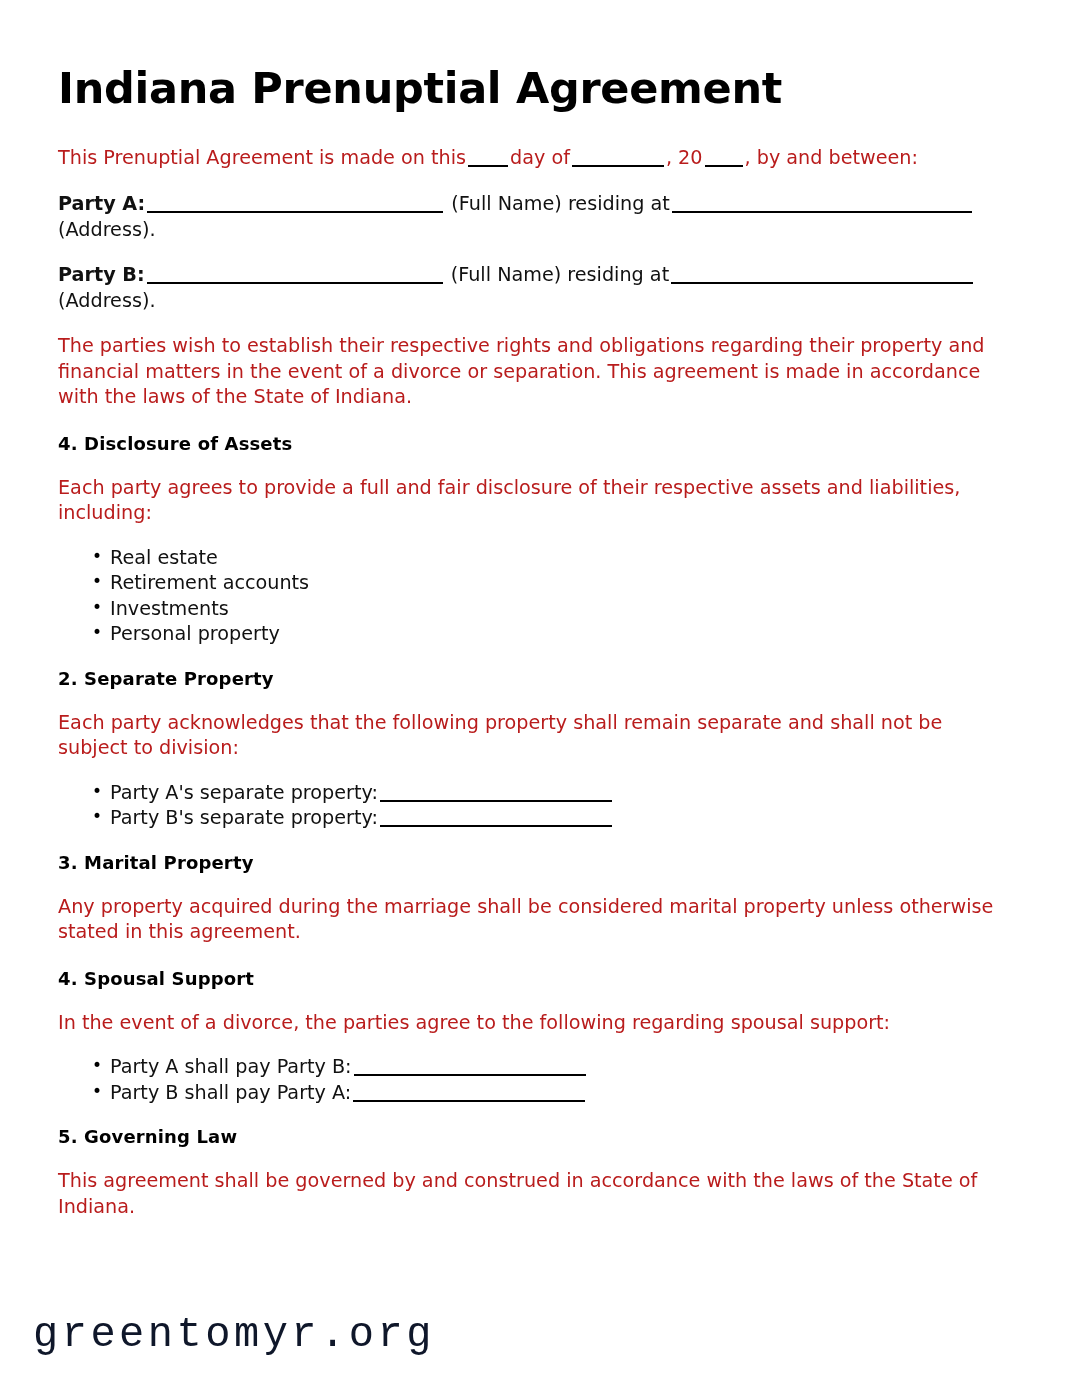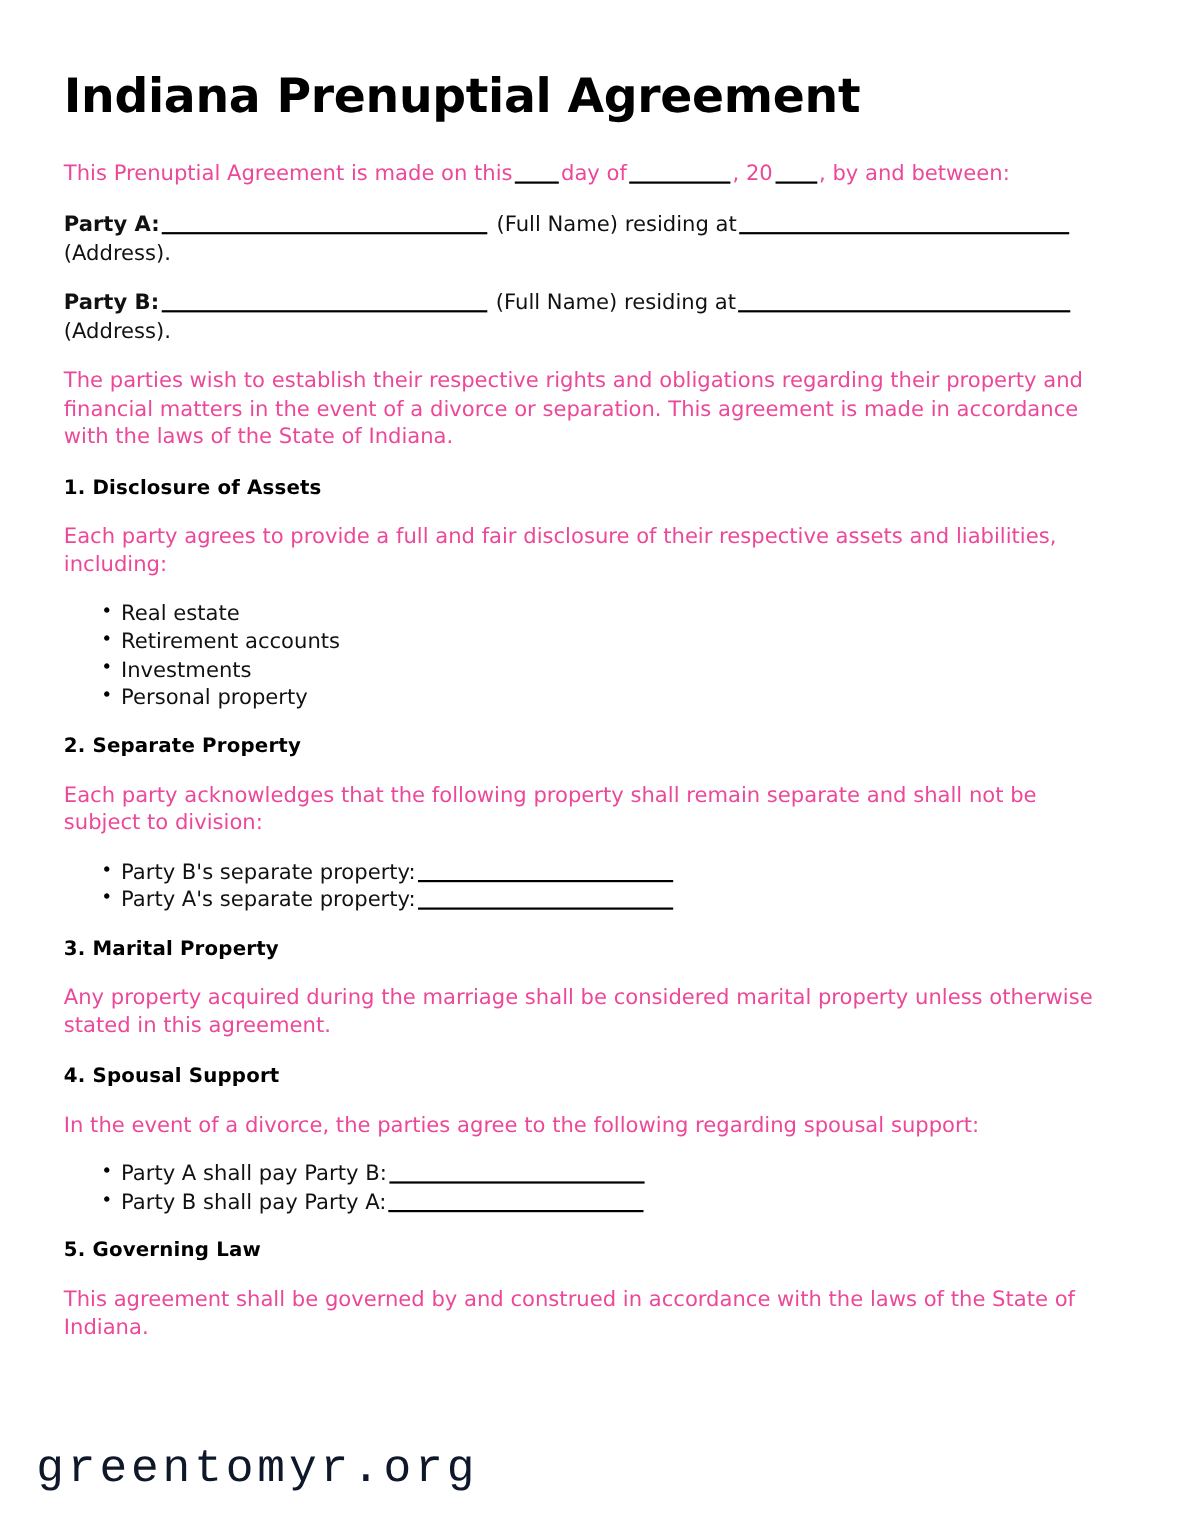--- a/index.html
+++ b/index.html
@@ -42,21 +42,21 @@
     letter-spacing: -0.3px;
     margin: 0 0 34px 0;
     color: #000;
   }
 
   
   .para {
     font-size: 19.2px;
     line-height: 25.5px;
     margin: 0 0 21px 0;
-    color: #ec4899;
+    color: #b91c1c;
   }
 
   .party-line {
     font-size: 19.2px;
     line-height: 25.5px;
     margin: 0 0 20px 0;
     color: #111;
   }
   .party-label {
     font-weight: bold;
@@ -152,37 +152,37 @@
     </p>
 
     <p class="party-line">
       <span class="party-label">Party B:</span><span class="blank w-name"></span>
       <span>(Full Name) residing at</span><span class="blank w-addr2"></span><br>
       <span>(Address).</span>
     </p>
 
     <p class="para gap-md">The parties wish to establish their respective rights and obligations regarding their property and financial matters in the event of a divorce or separation. This agreement is made in accordance with the laws of the State of Indiana.</p>
 
-    <h2 class="section-heading">1. Disclosure of Assets</h2>
+    <h2 class="section-heading">4. Disclosure of Assets</h2>
     <p class="para gap-sm">Each party agrees to provide a full and fair disclosure of their respective assets and liabilities, including:</p>
     <ul class="bullets">
       <li>Real estate</li>
       <li>Retirement accounts</li>
       <li>Investments</li>
       <li>Personal property</li>
     </ul>
 
     <h2 class="section-heading">2. Separate Property</h2>
     <p class="para gap-sm">Each party acknowledges that the following property shall remain separate and shall not be subject to division:</p>
     <ul class="bullets fields">
       <li>
+        <span>Party A's separate property:</span><span class="blank w-prop"></span>
+      </li>
+      <li>
         <span>Party B's separate property:</span><span class="blank w-prop"></span>
-      </li>
-      <li>
-        <span>Party A's separate property:</span><span class="blank w-prop"></span>
       </li>
     </ul>
 
     <h2 class="section-heading">3. Marital Property</h2>
     <p class="para gap-md">Any property acquired during the marriage shall be considered marital property unless otherwise stated in this agreement.</p>
 
     <h2 class="section-heading">4. Spousal Support</h2>
     <p class="para gap-sm">In the event of a divorce, the parties agree to the following regarding spousal support:</p>
     <ul class="bullets fields">
       <li>

